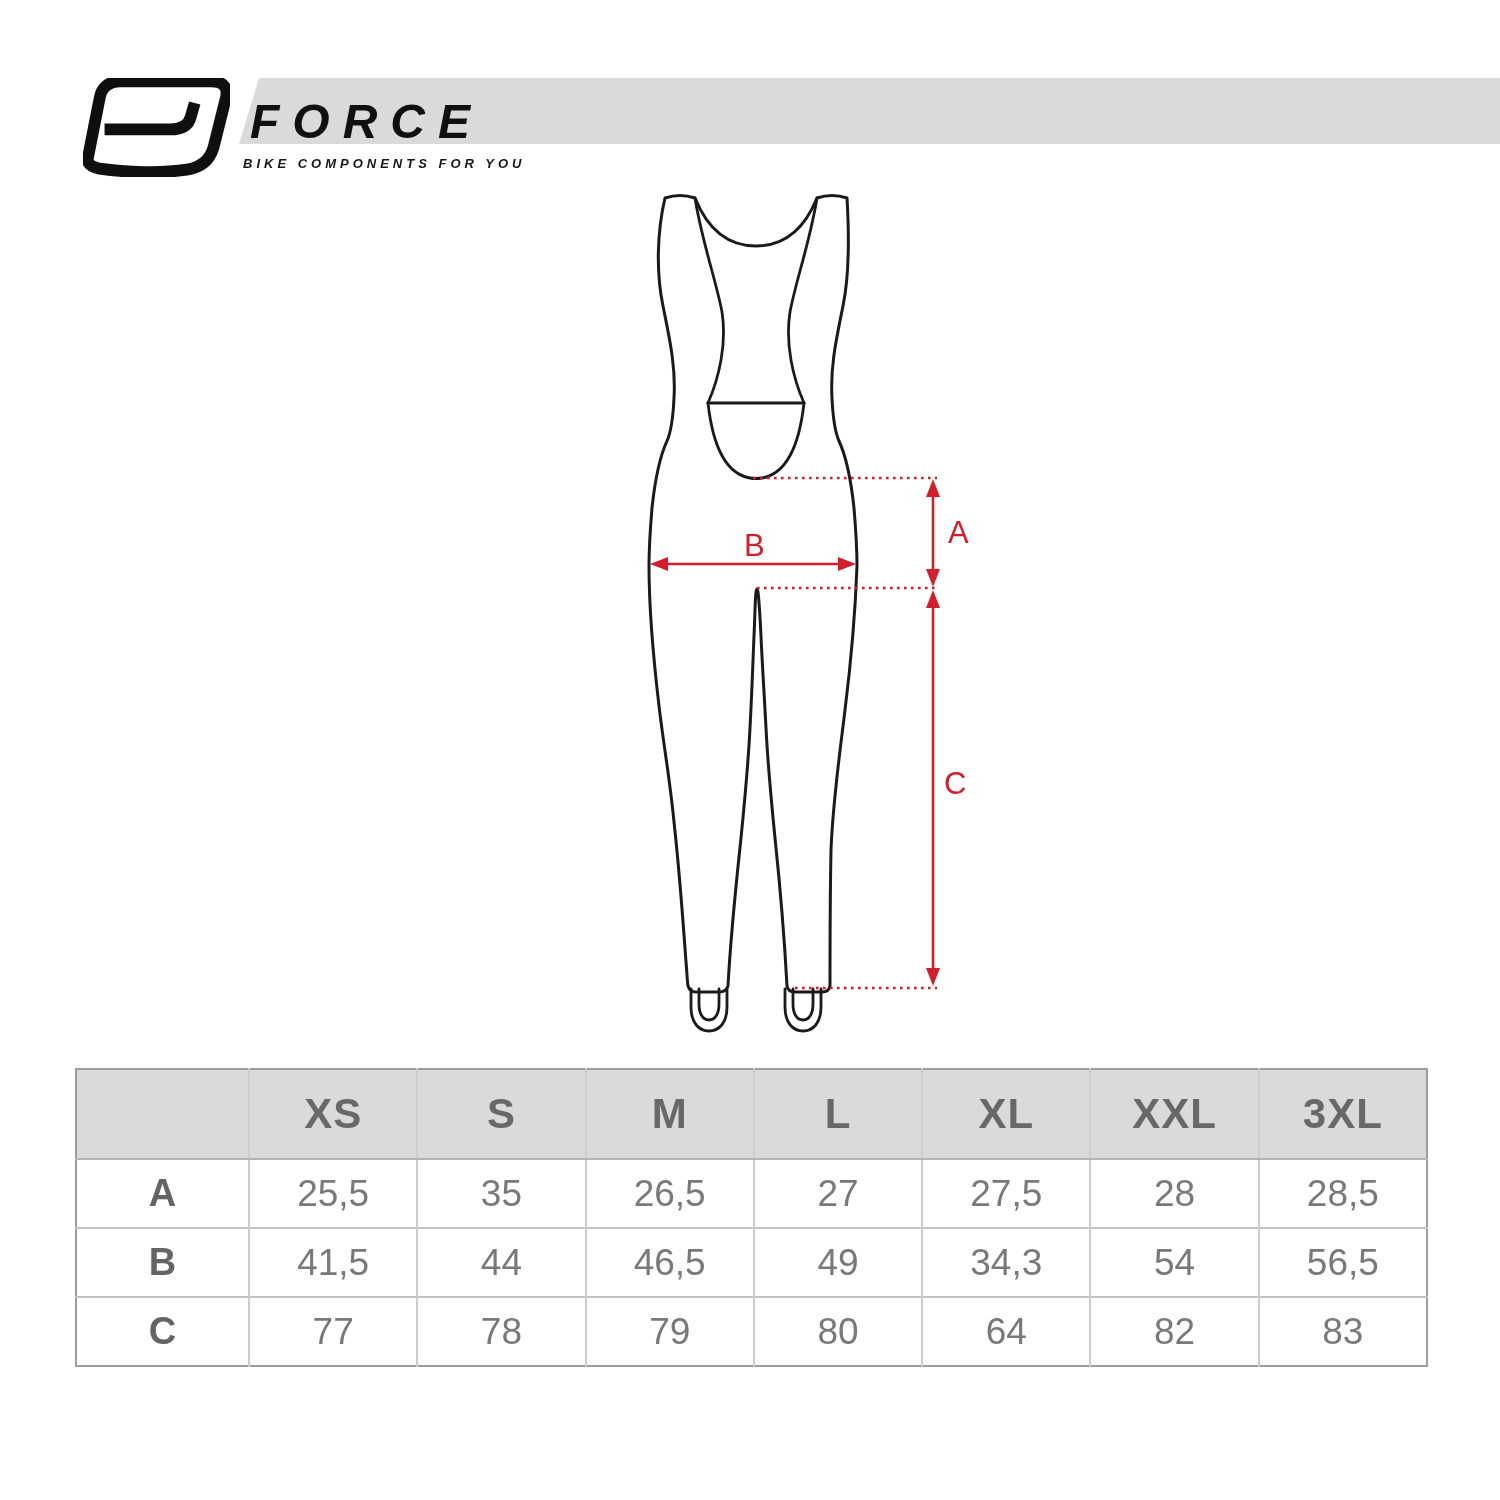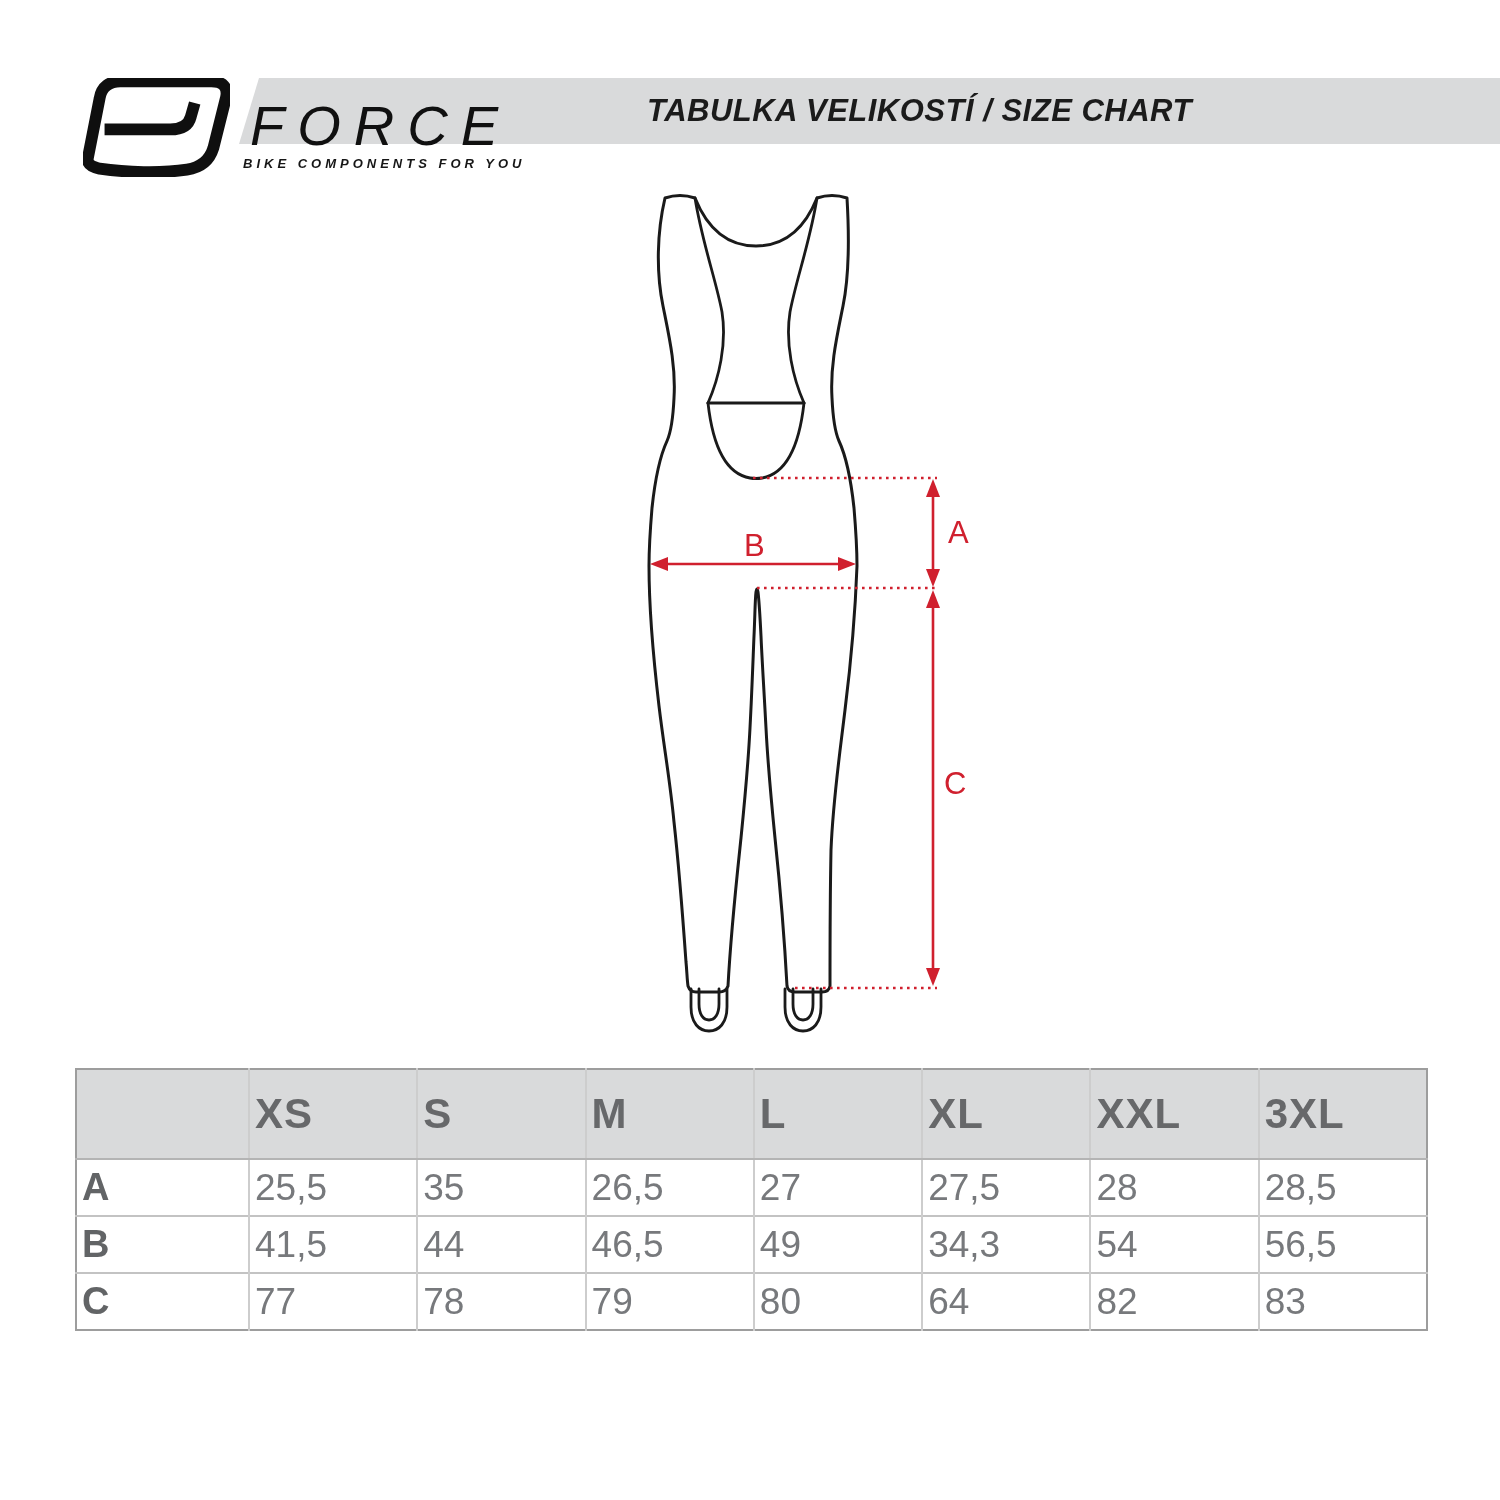--- a/index.html
+++ b/index.html
@@ -16,21 +16,21 @@
   }
   .page-title{
     position:absolute;left:647px;top:78px;height:66px;
     display:flex;align-items:center;
     font-size:31px;font-weight:bold;font-style:italic;color:#1b1b1b;
     letter-spacing:.5px;white-space:nowrap;
   }
   .emblem{position:absolute;left:83px;top:78px;width:147px;height:99px;}
   .brand-word{
     position:absolute;left:250px;top:98px;line-height:1;
-    font-size:56px;font-weight:normal;font-style:italic;color:#101010;
+    font-size:48px;font-weight:bold;font-style:italic;color:#101010;
     letter-spacing:13px;white-space:nowrap;
   }
   .brand-tagline{
     position:absolute;left:243px;top:157px;line-height:1;
     font-size:13px;font-weight:bold;font-style:italic;color:#161616;
     letter-spacing:4px;white-space:nowrap;text-align:right;
   }
   
   .diagram{position:absolute;left:600px;top:180px;width:460px;height:870px;}
   .outline{fill:none;stroke:#1a1a1a;stroke-width:3;stroke-linecap:round;stroke-linejoin:round;}
@@ -39,21 +39,21 @@
   .red-dotted{fill:none;stroke:#d0202e;stroke-width:2.4;stroke-dasharray:2.6 4.4;}
   .red-head{fill:#d0202e;stroke:none;}
   .dim-label{fill:#d0202e;font-family:"Liberation Sans",sans-serif;font-size:31px;}
   
   .size-table{
     position:absolute;left:75px;top:1068px;width:1353px;
     border-collapse:collapse;table-layout:fixed;
     font-family:"Liberation Sans",sans-serif;
   }
   .size-table td,.size-table th{
-    text-align:left;vertical-align:middle;padding:5px;
+    text-align:center;vertical-align:middle;padding:12px;
     border-left:2px solid #cdcdcd;
   }
   .size-table td:first-child,.size-table th:first-child{border-left:none;}
   .size-table{border:2px solid #9d9d9d;}
   .size-table thead tr{height:90px;}
   .size-table thead th{
     background:#d9dadb;color:#67686a;font-size:42px;font-weight:bold;
     border-bottom:2px solid #b4b4b4;letter-spacing:1px;
   }
   .size-table tbody tr{height:57px;}
@@ -75,21 +75,20 @@
   <div class="gray-band"></div>
 
   <svg class="emblem" viewBox="0 0 150 100" aria-hidden="true">
     <path d="M 5,81 L 17,20 C 19,8 27,3 38,3 L 131,3 C 143,3 148,9 146,19 L 133,71
              C 129,84 120,91 106,93 C 80,97 44,96 17,92 C 8,90 4,87 5,81 Z" fill="none" stroke="#0f0f0f" stroke-width="12" stroke-linejoin="round"></path>
     <path d="M 22,52 L 89,52 C 102,52 108,47 110,39 L 114,25" fill="none" stroke="#0f0f0f" stroke-width="12"></path>
   </svg>
   <div class="brand-word">FORCE</div>
   <div class="brand-tagline">BIKE COMPONENTS FOR YOU</div>
 
-  <div class="page-title">TABULKA VELIKOSTÍ / SIZE CHART</div>
 
   <svg class="diagram" viewBox="600 180 460 870">
 
     <path class="outline" d="
       M 665,198
       C 657,232 656,272 663,306
       C 669,336 676,366 674,398
       C 673,420 671,432 667,441
       C 660,456 655,480 652,508
       C 650,532 649,550 649,566

